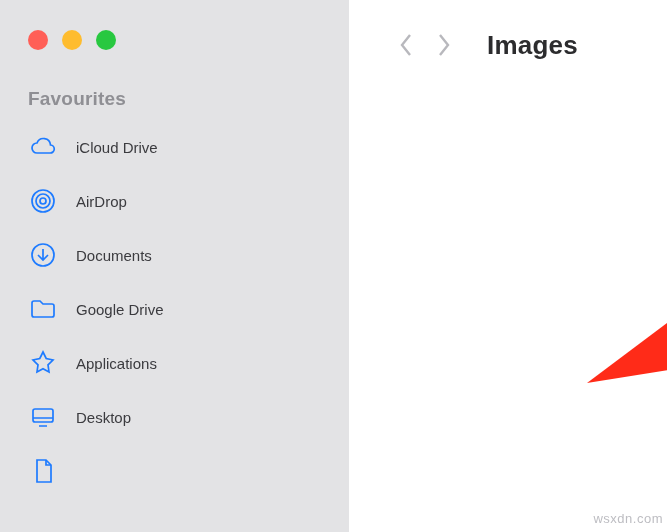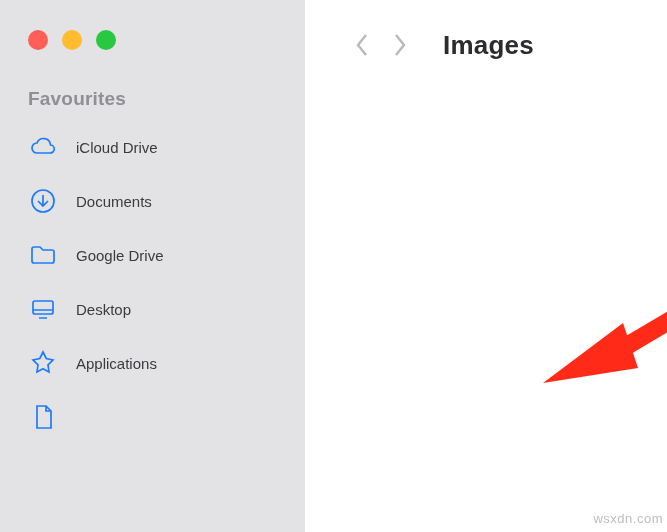--- a/index.html
+++ b/index.html
@@ -1,18 +1,18 @@
 <!DOCTYPE html>
 <html><head>
 <meta charset="utf-8">
 <style>
   * { box-sizing: border-box; margin: 0; padding: 0; }
   html, body { width: 667px; height: 532px; font-family: -apple-system, "Helvetica Neue", Arial, sans-serif; background: #fff; overflow: hidden; }
   .window { display: flex; width: 100%; height: 100%; }
-  .sidebar { width: 305px; height: 100%; background: #e3e3e5; padding: 24px 0 4px 0; }
+  .sidebar { width: 349px; height: 100%; background: #e3e3e5; padding: 24px 0 4px 0; }
   .traffic { display: flex; gap: 14px; padding: 6px 0 0 28px; margin-bottom: 38px; }
   .dot { width: 20px; height: 20px; border-radius: 50%; }
   .dot.red { background: #ff5f57; }
   .dot.yellow { background: #febc2e; }
   .dot.green { background: #28c840; }
   .section-title { color: #8f8f94; font-size: 19px; font-weight: 600; letter-spacing: .2px; padding: 0 0 10px 28px; }
   .item { display: flex; align-items: center; gap: 18px; padding: 12px 0 12px 28px; cursor: default; }
   .item .icon { width: 30px; height: 30px; display: flex; align-items: center; justify-content: center; }
   .item .icon svg { width: 28px; height: 28px; stroke: #1e7bff; fill: none; stroke-width: 1.7; }
   .item .label { font-size: 15px; color: #3b3b3f; }
@@ -42,20 +42,30 @@
 
     <div class="item">
       <span class="icon">
         <svg viewBox="0 0 28 28">
             <path d="M8 20a5 5 0 0 1 0-10 7 7 0 0 1 13.5 2A4 4 0 0 1 21 20H8z"></path>
           </svg>
       </span>
       <span class="label">iCloud Drive</span>
     </div>
 
+    <div class="item">
+      <span class="icon">
+        <svg viewBox="0 0 28 28">
+            <circle cx="14" cy="14" r="3"></circle>
+            <circle cx="14" cy="14" r="7"></circle>
+            <circle cx="14" cy="14" r="11"></circle>
+          </svg>
+      </span>
+      <span class="label">AirDrop</span>
+    </div>
 
     <div class="item">
       <span class="icon">
         <svg viewBox="0 0 28 28">
             <circle cx="14" cy="14" r="11"></circle>
             <path d="M14 8v10M9 14l5 5 5-5"></path>
           </svg>
       </span>
       <span class="label">Documents</span>
     </div>
@@ -65,34 +75,34 @@
         <svg viewBox="0 0 28 28">
             <path d="M3 8a2 2 0 0 1 2-2h6l3 3h9a2 2 0 0 1 2 2v9a2 2 0 0 1-2 2H5a2 2 0 0 1-2-2V8z"></path>
           </svg>
       </span>
       <span class="label">Google Drive</span>
     </div>
 
     <div class="item">
       <span class="icon">
         <svg viewBox="0 0 28 28">
+            <path d="M14 3l3.2 6.5L24 11l-5 4.8L20 23l-6-3.2L8 23l1-7.2L4 11l6.8-1.5z"></path>
+          </svg>
+      </span>
+      <span class="label">Applications</span>
+    </div>
+
+    <div class="item">
+      <span class="icon">
+        <svg viewBox="0 0 28 28">
             <rect x="4" y="6" width="20" height="13" rx="2"></rect>
             <path d="M4 15h20M10 23h8"></path>
           </svg>
       </span>
       <span class="label">Desktop</span>
-    </div>
-
-    <div class="item">
-      <span class="icon">
-        <svg viewBox="0 0 28 28">
-            <path d="M14 3l3.2 6.5L24 11l-5 4.8L20 23l-6-3.2L8 23l1-7.2L4 11l6.8-1.5z"></path>
-          </svg>
-      </span>
-      <span class="label">Applications</span>
     </div>
 
     <div class="item">
       <span class="icon">
         <svg viewBox="0 0 28 28">
             <path d="M8 3h9l5 5v17H8z"></path>
             <path d="M17 3v5h5"></path>
           </svg>
       </span>
     </div>

